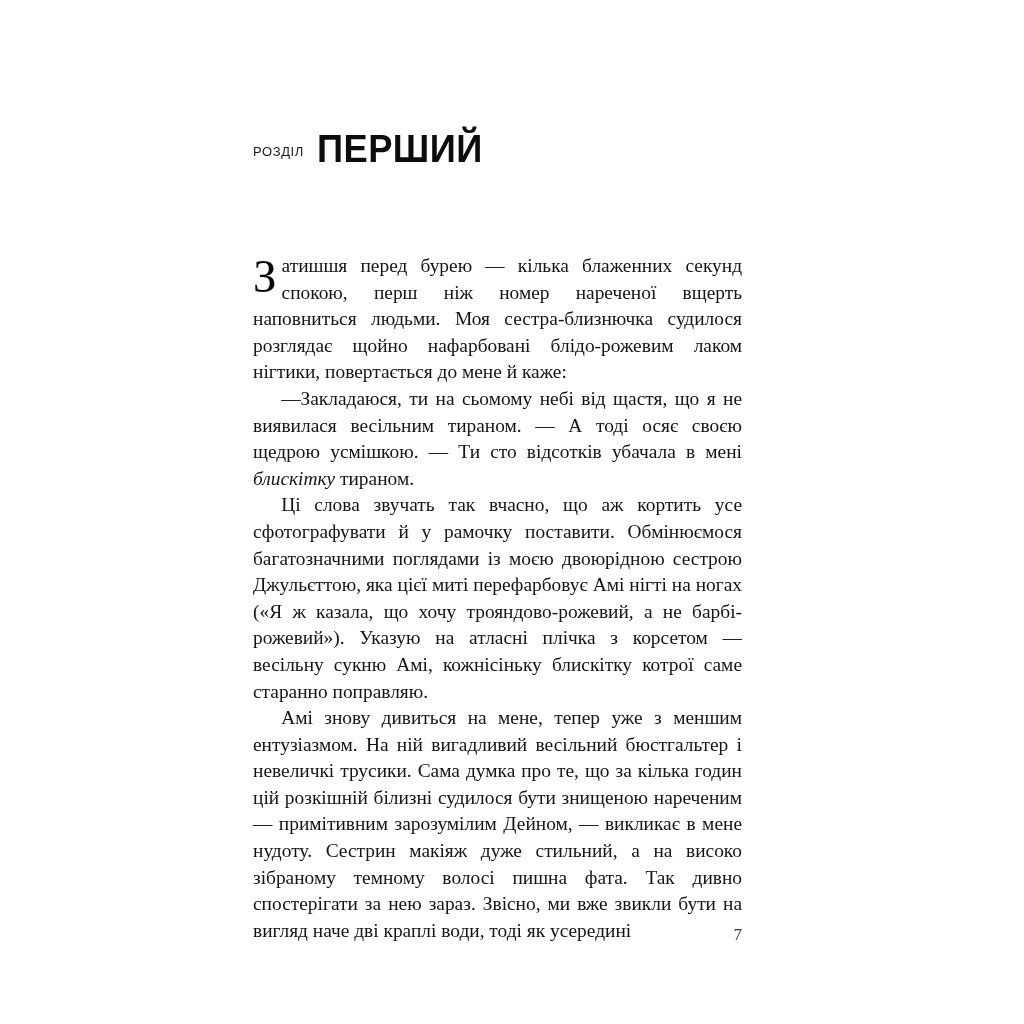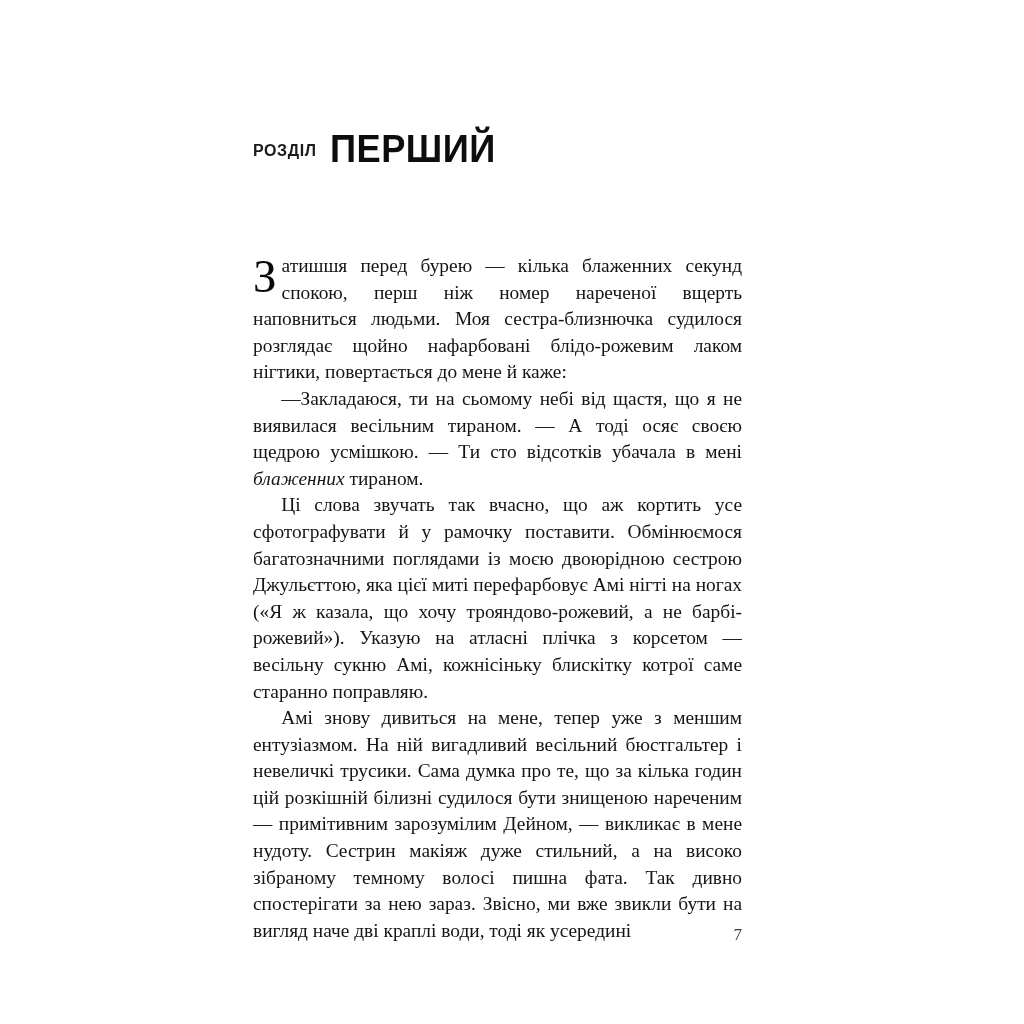--- a/index.html
+++ b/index.html
@@ -29,22 +29,22 @@
   .chapter-heading {
     position: absolute;
     left: 253px;
     top: 108px;
     width: 488px;
     white-space: nowrap;
     line-height: 1;
   }
   .chapter-word {
     font-family: "Liberation Sans", "DejaVu Sans", sans-serif;
-    font-weight: bold;
-    font-size: 16px;
+    font-weight: normal;
+    font-size: 13px;
     letter-spacing: 0.6px;
     color: #1b1b1b;
     vertical-align: baseline;
     position: relative;
     top: -6px;
   }
   .chapter-number {
     font-family: "Liberation Sans", "DejaVu Sans", sans-serif;
     font-weight: bold;
     font-size: 39px;
@@ -107,21 +107,21 @@
 
 <div class="page">
 
   <h1 class="chapter-heading">
     <span class="chapter-word">РОЗДІЛ</span><span class="chapter-number">ПЕРШИЙ</span>
   </h1>
 
   <div class="body-copy">
     <p class="first">Затишшя перед бурею — кілька блаженних секунд спокою, перш ніж номер нареченої вщерть наповниться людьми. Моя сестра-близнючка судилося розглядає щойно нафарбовані блідо-рожевим лаком нігтики, повертається до мене й каже:</p>
 
-    <p><span>—Закладаюся, ти на сьомому небі від щастя, що я не виявилася весільним тираном. — А тоді осяє своєю щедрою усмішкою. — Ти сто відсотків убачала в мені </span><em>блаженних</em><span> тираном.</span></p>
+    <p><span>—Закладаюся, ти на сьомому небі від щастя, що я не виявилася весільним тираном. — А тоді осяє своєю щедрою усмішкою. — Ти сто відсотків убачала в мені </span><em>блискітку</em><span> тираном.</span></p>
 
     <p>Ці слова звучать так вчасно, що аж кортить усе сфотографувати й у рамочку поставити. Обмінюємося багатозначними поглядами із моєю двоюрідною сестрою Джульєттою, яка цієї миті перефарбовує Амі нігті на ногах («Я ж казала, що хочу трояндово-рожевий, а не барбі-рожевий»). Указую на атласні плічка з корсетом — весільну сукню Амі, кожнісіньку блискітку котрої саме старанно поправляю.</p>
 
 
     <p>Амі знову дивиться на мене, тепер уже з меншим ентузіазмом. На ній вигадливий весільний бюстгальтер і невеличкі трусики. Сама думка про те, що за кілька годин цій розкішній білизні судилося бути знищеною нареченим — примітивним зарозумілим Дейном, — викликає в мене нудоту. Сестрин макіяж дуже стильний, а на високо зібраному темному волосі пишна фата. Так дивно спостерігати за нею зараз. Звісно, ми вже звикли бути на вигляд наче дві краплі води, тоді як усередині</p>
   </div>
 
   <div class="folio">7</div>
 
 </div>

